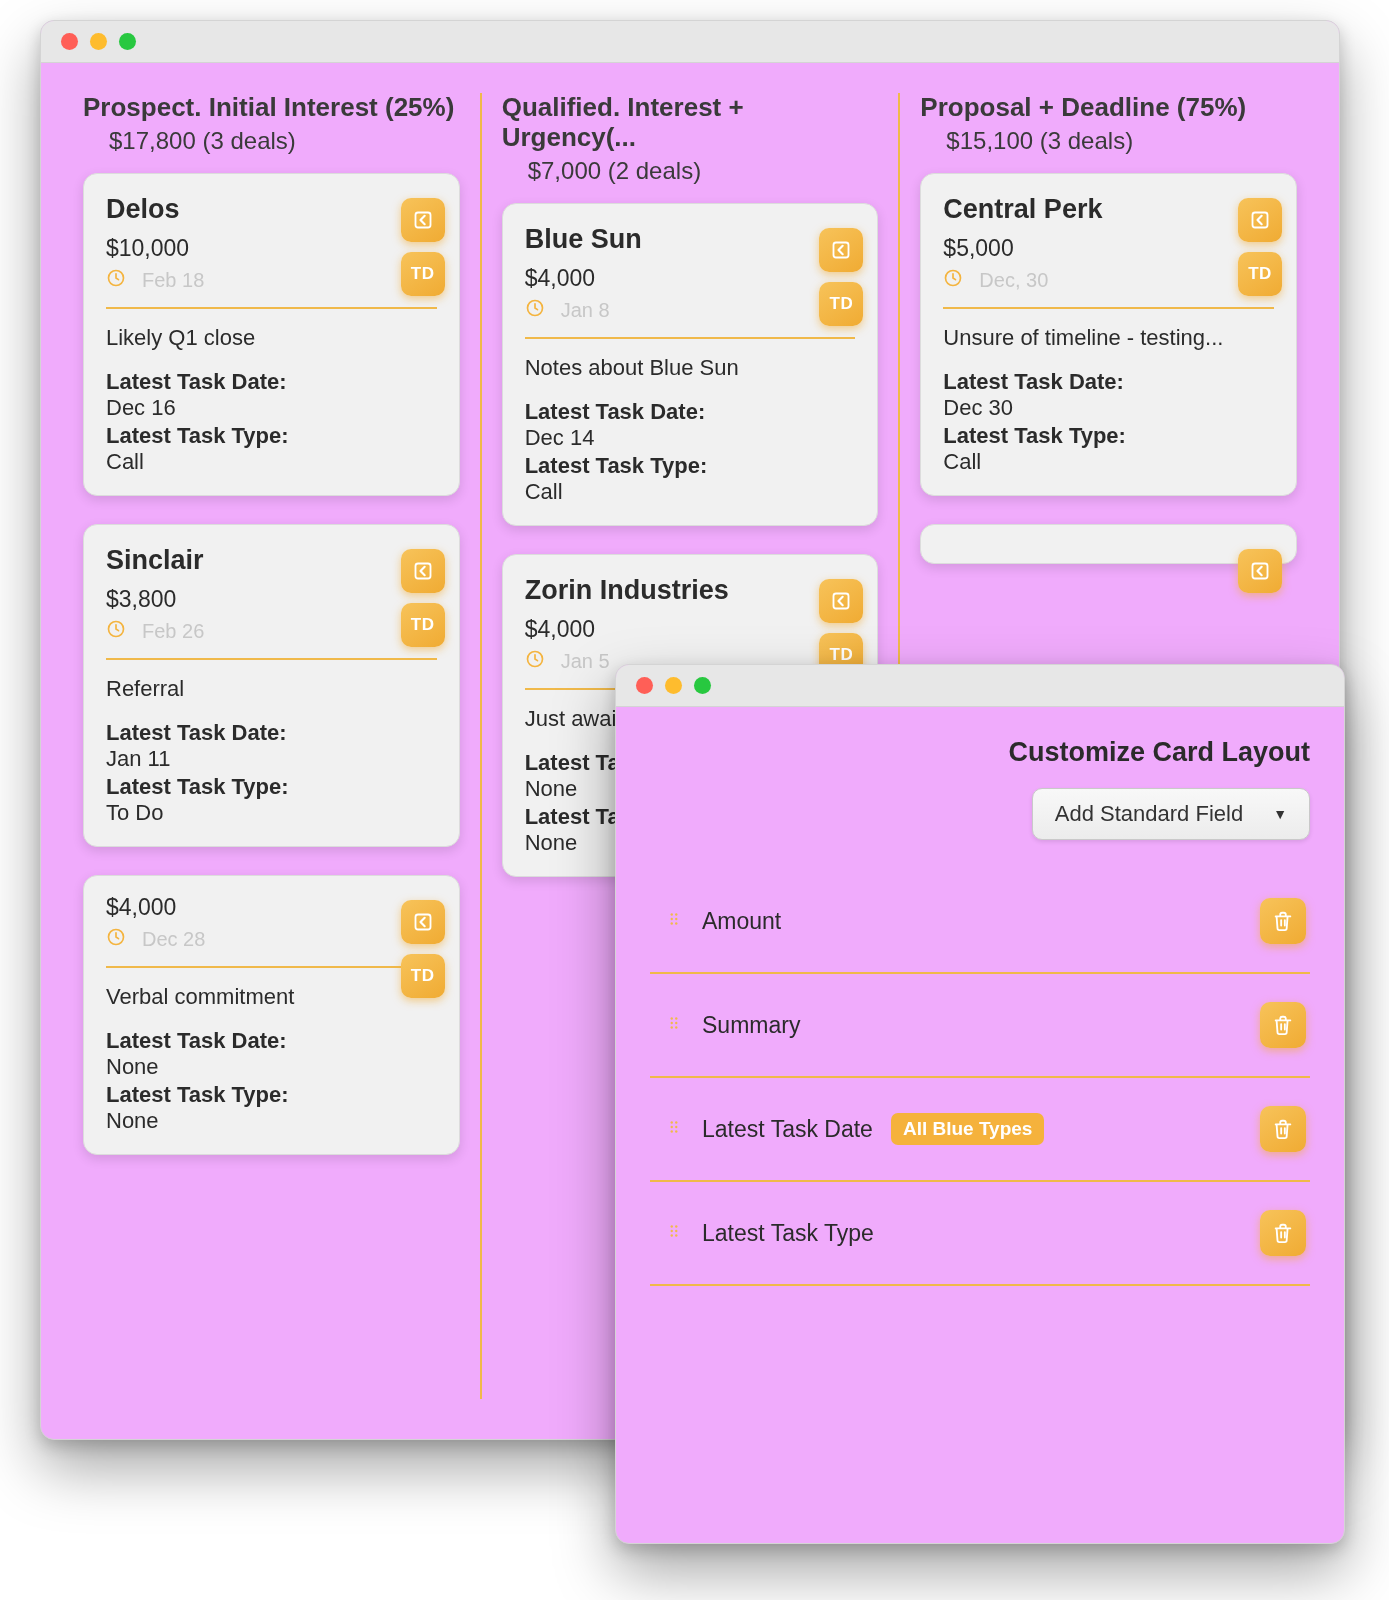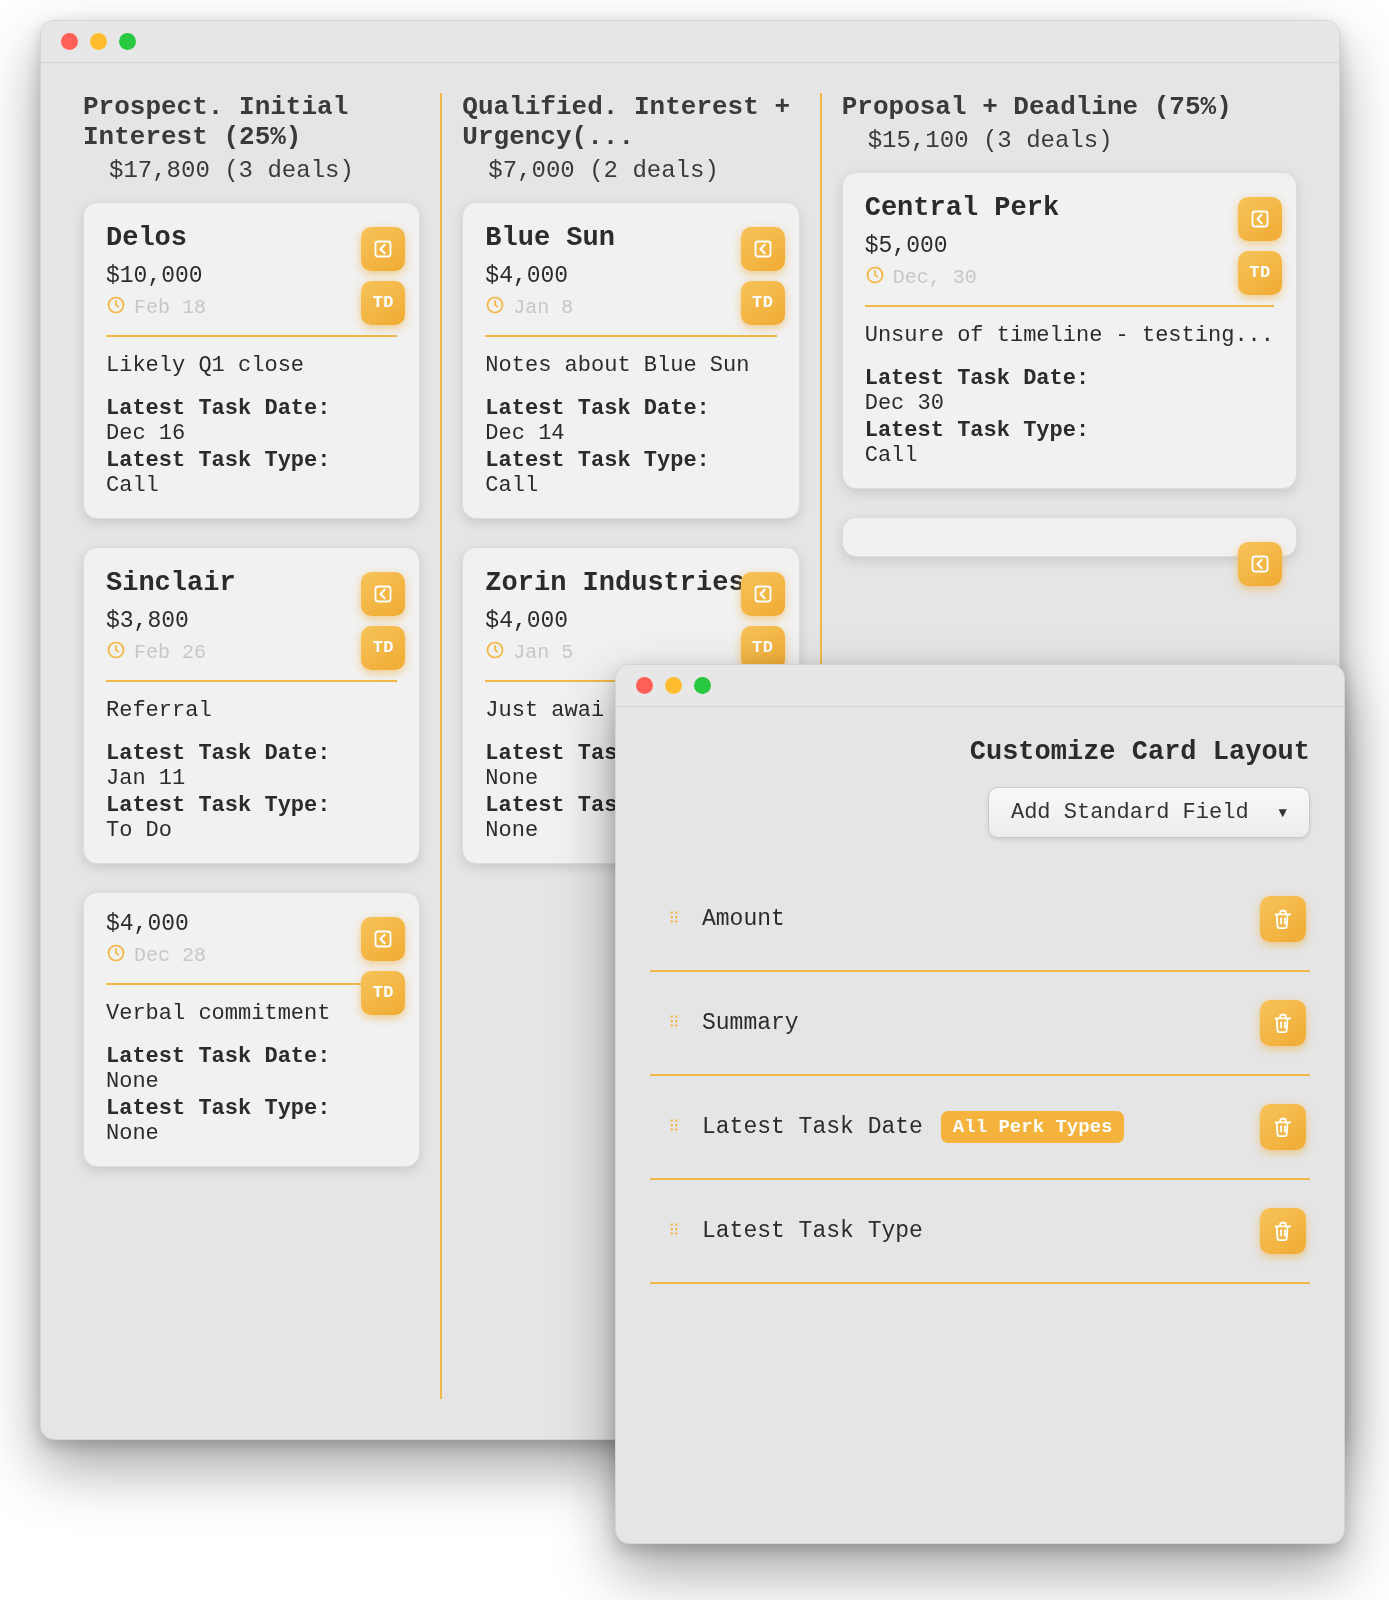--- a/index.html
+++ b/index.html
@@ -9,25 +9,24 @@
     background: #fff;
     font-family: "Helvetica Neue", Arial, sans-serif;
     color: #222;
   }
   .stage { position: relative; width: 1389px; height: 1600px; }
 
   
   .mac-window {
     position: absolute;
     border-radius: 14px;
-    background: #e5e5e5;
+    background: #f0abfc;
     box-shadow: 0 28px 60px rgba(0,0,0,.35), 0 6px 16px rgba(0,0,0,.18);
     border: 1px solid #d4d4d4;
     overflow: hidden;
-    font-family: Liberation Mono, monospace;
   }
   .mac-titlebar {
     height: 42px;
     background: #e7e7e7;
     border-bottom: 1px solid #d4d4d4;
     display: flex;
     align-items: center;
     padding-left: 20px;
     gap: 12px;
   }
@@ -48,21 +47,21 @@
     position: relative;
     background: #f1f1f1;
     border: 1px solid #dcdcdc;
     border-radius: 14px;
     box-shadow: 0 4px 12px rgba(0,0,0,.12);
     padding: 18px 22px 20px 22px;
     margin-bottom: 28px;
   }
   .deal-name { font-size: 27px; font-weight: 800; color: #2b2b2b; margin: 2px 0 10px 0; }
   .deal-amount { font-size: 23px; color: #2b2b2b; margin-bottom: 6px; }
-  .deal-date-row { display: flex; align-items: center; gap: 8px; color: #c7c7c7; font-size: 20px; margin-bottom: 14px; }
+  .deal-date-row { display: flex; align-items: center; gap: 16px; color: #c7c7c7; font-size: 20px; margin-bottom: 14px; }
   .deal-date-row .clock { color: #f4b43f; }
   .deal-sep { border-top: 2px solid #f0b94a; margin: 6px 0 16px 0; }
   .deal-summary { font-size: 22px; color: #2b2b2b; margin-bottom: 18px; white-space: nowrap; overflow: hidden; text-overflow: ellipsis; }
   .deal-meta-label { font-size: 22px; font-weight: 700; color: #2b2b2b; margin-top: 2px; }
   .deal-meta-value { font-size: 22px; color: #2b2b2b; }
 
   .card-btns { position: absolute; right: 14px; top: 24px; display: flex; flex-direction: column; gap: 10px; }
   .sq-btn {
     width: 44px; height: 44px; border-radius: 10px;
     background: linear-gradient(145deg,#f7c35a,#f0ab33);
@@ -326,21 +325,21 @@
               <svg>
                 <use href="#i-trash"></use>
               </svg>
             </span>
           </div>
           <div class="field-row">
             <span class="drag-handle"><svg width="18" height="18" fill="currentColor">
                 <use href="#i-drag"></use>
               </svg></span>
             <span class="field-label">Latest Task Date</span>
-            <span class="tag-pill">All Perk Types</span>
+            <span class="tag-pill">All Blue Types</span>
             <span class="field-spacer"></span>
             <span class="trash-btn">
               <svg>
                 <use href="#i-trash"></use>
               </svg>
             </span>
           </div>
           <div class="field-row">
             <span class="drag-handle"><svg width="18" height="18" fill="currentColor">
                 <use href="#i-drag"></use>

